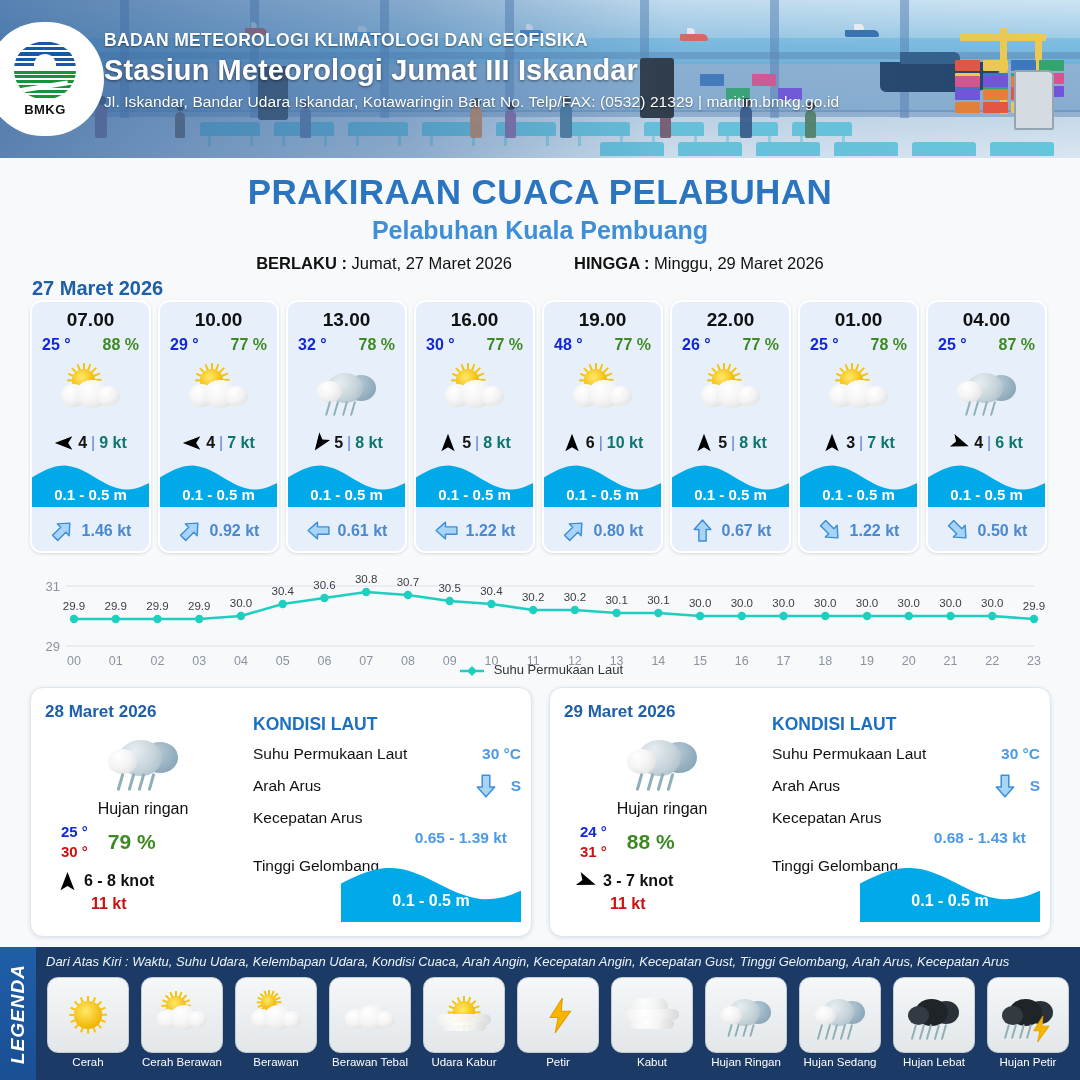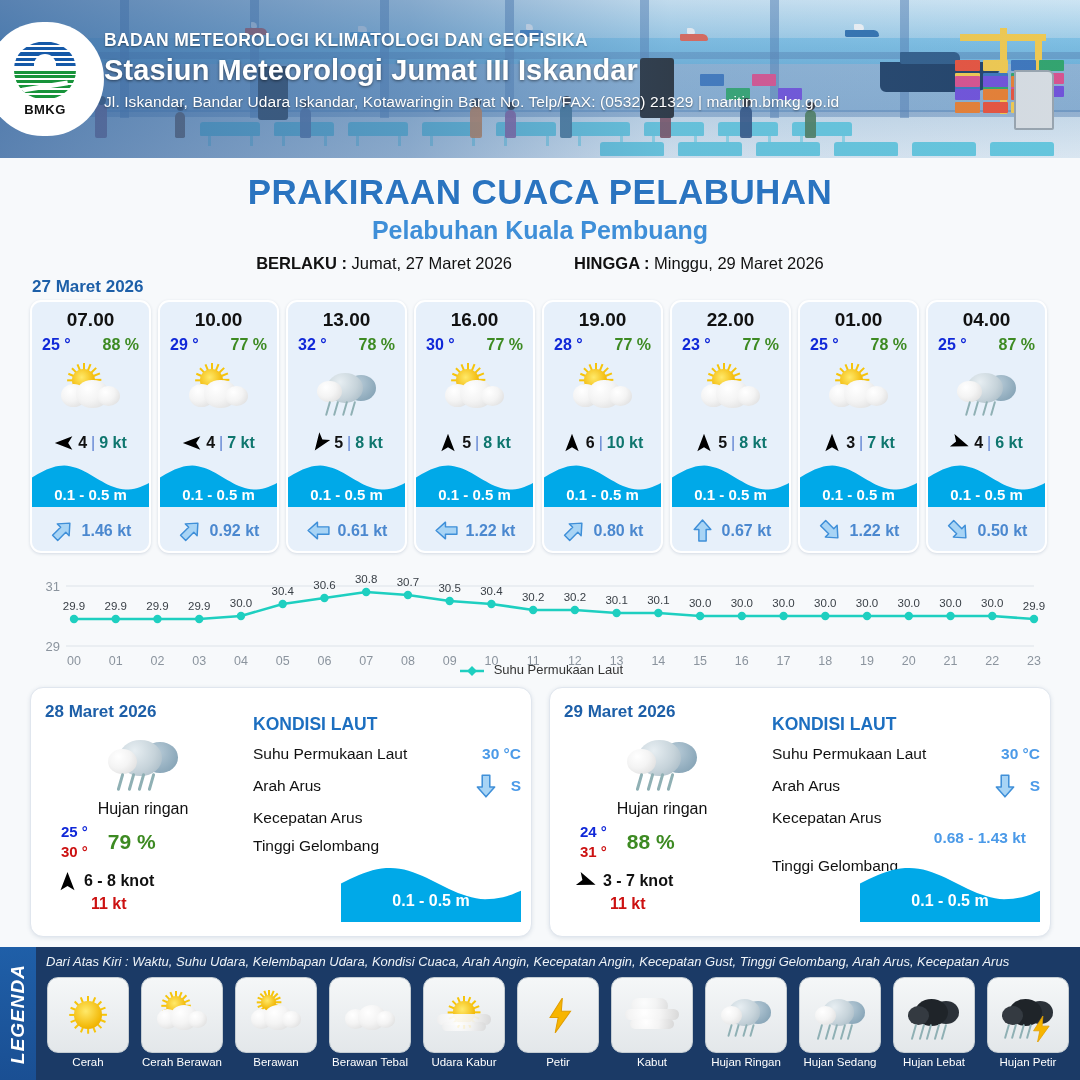--- a/index.html
+++ b/index.html
@@ -57,21 +57,21 @@
   
   .title-wrap { text-align:center; margin-top:14px; }
   .title-main { font-size:35px; font-weight:bold; color:#2a74c0; letter-spacing:.4px;
                 text-shadow:1px 1px 0 rgba(255,255,255,.9); font-stretch:condensed; }
   .title-sub { font-size:25px; font-weight:bold; color:#3f8fd8; margin-top:4px; }
   .valid-row { display:flex; justify-content:center; gap:62px; margin-top:9px; font-size:16.5px; }
   .valid-k { font-weight:bold; color:#111; }
   .valid-v { color:#111; }
 
   
-  .date-label { position:absolute; left:32px; top:277px; font-size:17px; font-weight:bold; color:#1d5fa8; }
+  .date-label { position:absolute; left:32px; top:277px; font-size:20px; font-weight:bold; color:#1d5fa8; }
 
   
   .cards { position:absolute; left:30px; top:300px; width:1022px; display:flex; gap:7px; }
   .card {
     width:121px; height:253px; background:#e7f0fa; border:2px solid #ffffff;
     border-radius:11px; position:relative; overflow:hidden;
     box-shadow:0 1px 3px rgba(40,70,110,.17);
   }
   .c-time { text-align:center; font-size:19px; font-weight:bold; color:#111; margin-top:7px; }
   .c-th { display:flex; justify-content:space-between; padding:0 10px; margin-top:5px; font-size:16px; font-weight:bold; }
@@ -501,21 +501,21 @@
         <div class="c-cur">
           <span style="display: inline-block; line-height: 0; transform: rotate(270deg);"><svg width="25" height="25" viewBox="0 0 24 24">
               <path d="M12 2 L20 11 L15.5 11 L15.5 22 L8.5 22 L8.5 11 L4 11 Z" fill="#a8d4f5" stroke="#3f8fd8" stroke-width="1.4" stroke-linejoin="round"></path>
             </svg></span>
           <span>1.22 kt</span>
         </div>
       </div>
       <div class="card">
         <div class="c-time">19.00</div>
         <div class="c-th">
-          <span class="c-temp">28 °</span>
+          <span class="c-temp">48 °</span>
           <span class="c-hum">77 %</span>
         </div>
         <div class="c-icon">
           <div class="wi" style="width: 70.3px; height: 55.1px;">
             <div class="sunray" style="left: 27.265px; top: 0px; width: 2.47px; height: 6.65px; transform-origin: 1.235px 17.1px; transform: rotate(0deg);"></div>
             <div class="sunray" style="left: 27.265px; top: 0px; width: 2.47px; height: 6.65px; transform-origin: 1.235px 17.1px; transform: rotate(22.5deg);"></div>
             <div class="sunray" style="left: 27.265px; top: 0px; width: 2.47px; height: 6.65px; transform-origin: 1.235px 17.1px; transform: rotate(45deg);"></div>
             <div class="sunray" style="left: 27.265px; top: 0px; width: 2.47px; height: 6.65px; transform-origin: 1.235px 17.1px; transform: rotate(67.5deg);"></div>
             <div class="sunray" style="left: 27.265px; top: 0px; width: 2.47px; height: 6.65px; transform-origin: 1.235px 17.1px; transform: rotate(90deg);"></div>
             <div class="sunray" style="left: 27.265px; top: 0px; width: 2.47px; height: 6.65px; transform-origin: 1.235px 17.1px; transform: rotate(112.5deg);"></div>
@@ -550,21 +550,21 @@
         <div class="c-cur">
           <span style="display: inline-block; line-height: 0; transform: rotate(45deg);"><svg width="25" height="25" viewBox="0 0 24 24">
               <path d="M12 2 L20 11 L15.5 11 L15.5 22 L8.5 22 L8.5 11 L4 11 Z" fill="#a8d4f5" stroke="#3f8fd8" stroke-width="1.4" stroke-linejoin="round"></path>
             </svg></span>
           <span>0.80 kt</span>
         </div>
       </div>
       <div class="card">
         <div class="c-time">22.00</div>
         <div class="c-th">
-          <span class="c-temp">23 °</span>
+          <span class="c-temp">26 °</span>
           <span class="c-hum">77 %</span>
         </div>
         <div class="c-icon">
           <div class="wi" style="width: 70.3px; height: 55.1px;">
             <div class="sunray" style="left: 27.265px; top: 0px; width: 2.47px; height: 6.65px; transform-origin: 1.235px 17.1px; transform: rotate(0deg);"></div>
             <div class="sunray" style="left: 27.265px; top: 0px; width: 2.47px; height: 6.65px; transform-origin: 1.235px 17.1px; transform: rotate(22.5deg);"></div>
             <div class="sunray" style="left: 27.265px; top: 0px; width: 2.47px; height: 6.65px; transform-origin: 1.235px 17.1px; transform: rotate(45deg);"></div>
             <div class="sunray" style="left: 27.265px; top: 0px; width: 2.47px; height: 6.65px; transform-origin: 1.235px 17.1px; transform: rotate(67.5deg);"></div>
             <div class="sunray" style="left: 27.265px; top: 0px; width: 2.47px; height: 6.65px; transform-origin: 1.235px 17.1px; transform: rotate(90deg);"></div>
             <div class="sunray" style="left: 27.265px; top: 0px; width: 2.47px; height: 6.65px; transform-origin: 1.235px 17.1px; transform: rotate(112.5deg);"></div>
@@ -822,20 +822,21 @@
             <span style="display: flex; align-items: center; gap: 12px;">
               <span style="display: inline-block; line-height: 0; transform: rotate(180deg);"><svg width="26" height="26" viewBox="0 0 24 24">
                   <path d="M12 2 L20 11 L15.5 11 L15.5 22 L8.5 22 L8.5 11 L4 11 Z" fill="#a8d4f5" stroke="#3f8fd8" stroke-width="1.4" stroke-linejoin="round"></path>
                 </svg></span>
               <span class="dp-val">S</span>
             </span>
           </div>
           <div class="dp-row">
             <span>Kecepatan Arus</span>
           </div>
+          <div class="dp-cur">0.65  - 1.39 kt</div>
           <div class="dp-row">
             <span>Tinggi Gelombang</span>
           </div>
         </div>
         <div class="dp-wavebox"><svg width="180" height="60" viewBox="0 0 180 60">
             <path d="M0 37.2 L0.0 21.6 L4.5 19.3 L9.0 17.1 L13.5 15.0 L18.0 13.0 L22.5 11.2 L27.0 9.7 L31.5 8.3 L36.0 7.3 L40.5 6.5 L45.0 6.1 L49.5 6.0 L54.0 6.2 L58.5 6.8 L63.0 7.6 L67.5 8.8 L72.0 10.2 L76.5 11.9 L81.0 13.8 L85.5 15.8 L90.0 18.0 L94.5 20.2 L99.0 22.5 L103.5 24.7 L108.0 26.9 L112.5 29.0 L117.0 30.9 L121.5 32.6 L126.0 34.1 L130.5 35.3 L135.0 36.2 L139.5 36.9 L144.0 37.2 L148.5 37.1 L153.0 36.8 L157.5 36.1 L162.0 35.2 L166.5 33.9 L171.0 32.4 L175.5 30.6 L180.0 28.7 L180 60 L0 60 Z" fill="#00a9e8"></path>
           </svg></div>
         <div class="dp-wavetxt">0.1 - 0.5 m</div>
       </div>
       <div class="dpanel">

